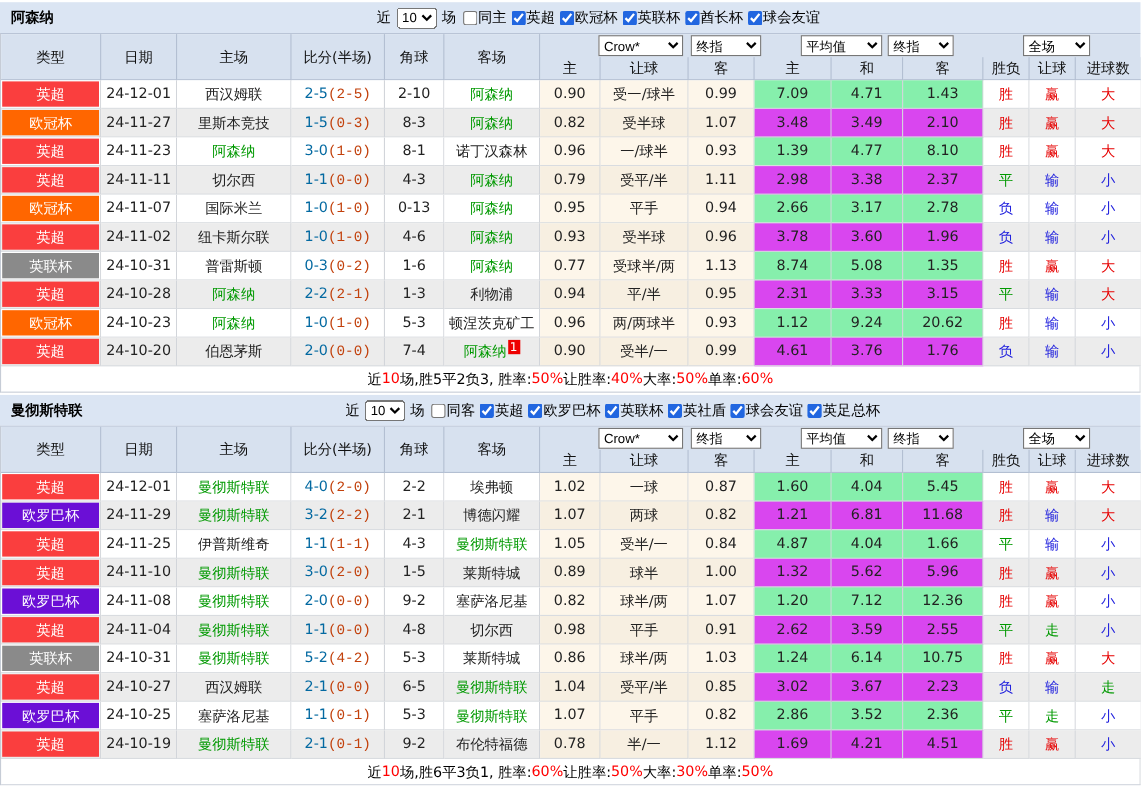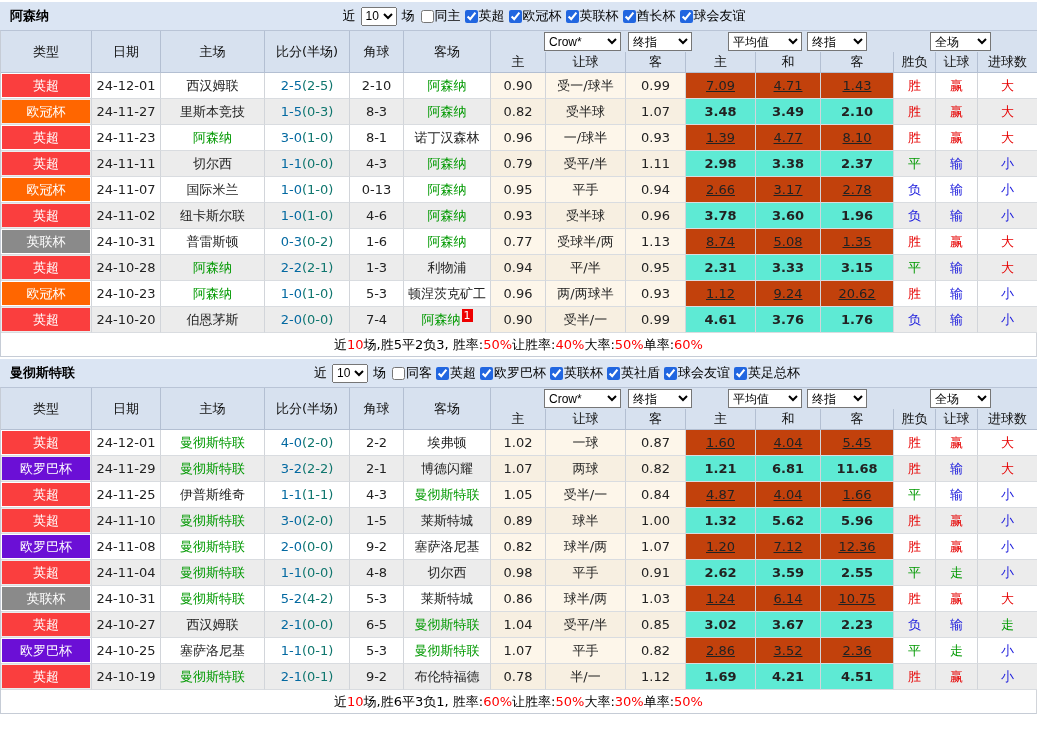--- a/index.html
+++ b/index.html
@@ -32,27 +32,27 @@
   .th-top { grid-column: 7 / -1; grid-row: 1; position: relative; border-right: 1px solid #b3bfd2; }
   .th-top select { position: absolute; top: 1px; height: 19px; font-size: 12px; background: #fff; }
 
   .row { display: grid; grid-template-columns: var(--cols); height: 26px; }
   .cell { display: flex; align-items: center; justify-content: center; font-size: 13px; color: #222;
           border-right: 1px solid #d2d5da; border-bottom: 1px solid #d9dcе0; border-bottom: 1px solid #d9dce0; overflow: hidden; white-space: nowrap; }
   .row.odd .cell { background: #fff; }
   .row.even .cell { background: #ececec; }
   .row.odd .cell.cream { background: #fdf6ea; }
   .row.even .cell.cream { background: #f7efe1; }
-  .row.odd .cell.blue { background: #c2410c; text-decoration: underline; }
-  .row.even .cell.blue { background: #5eead4; font-weight: bold; }
+  .row.odd .cell.blue { background: #86efac; }
+  .row.even .cell.blue { background: #d946ef; }
   .cell.type-cell { padding: 1px; }
   .badge { width: 100%; height: 100%; display: flex; align-items: center; justify-content: center; color: #fff; font-size: 13px; }
   .team-green { color: #090; }
   .score-main { color: #0369a1; }
-  .score-half { color: #0f766e; }
+  .score-half { color: #c2410c; font-family: Liberation Mono, monospace; }
   .sup-badge { background: #e00; color: #fff; font-size: 11px; line-height: 13px; padding: 0 2px; margin-left: 1px; position: relative; top: -4px; }
 
   .srow { height: 24px; display: flex; align-items: center; justify-content: center; font-size: 13px; color: #000;
           border-right: 1px solid #d2d5da; border-bottom: 1px solid #c6ccd6; }
   .srow .hl { color: #f00; }
 </style>
 </head>
 <body>
 
 <div class="page">

